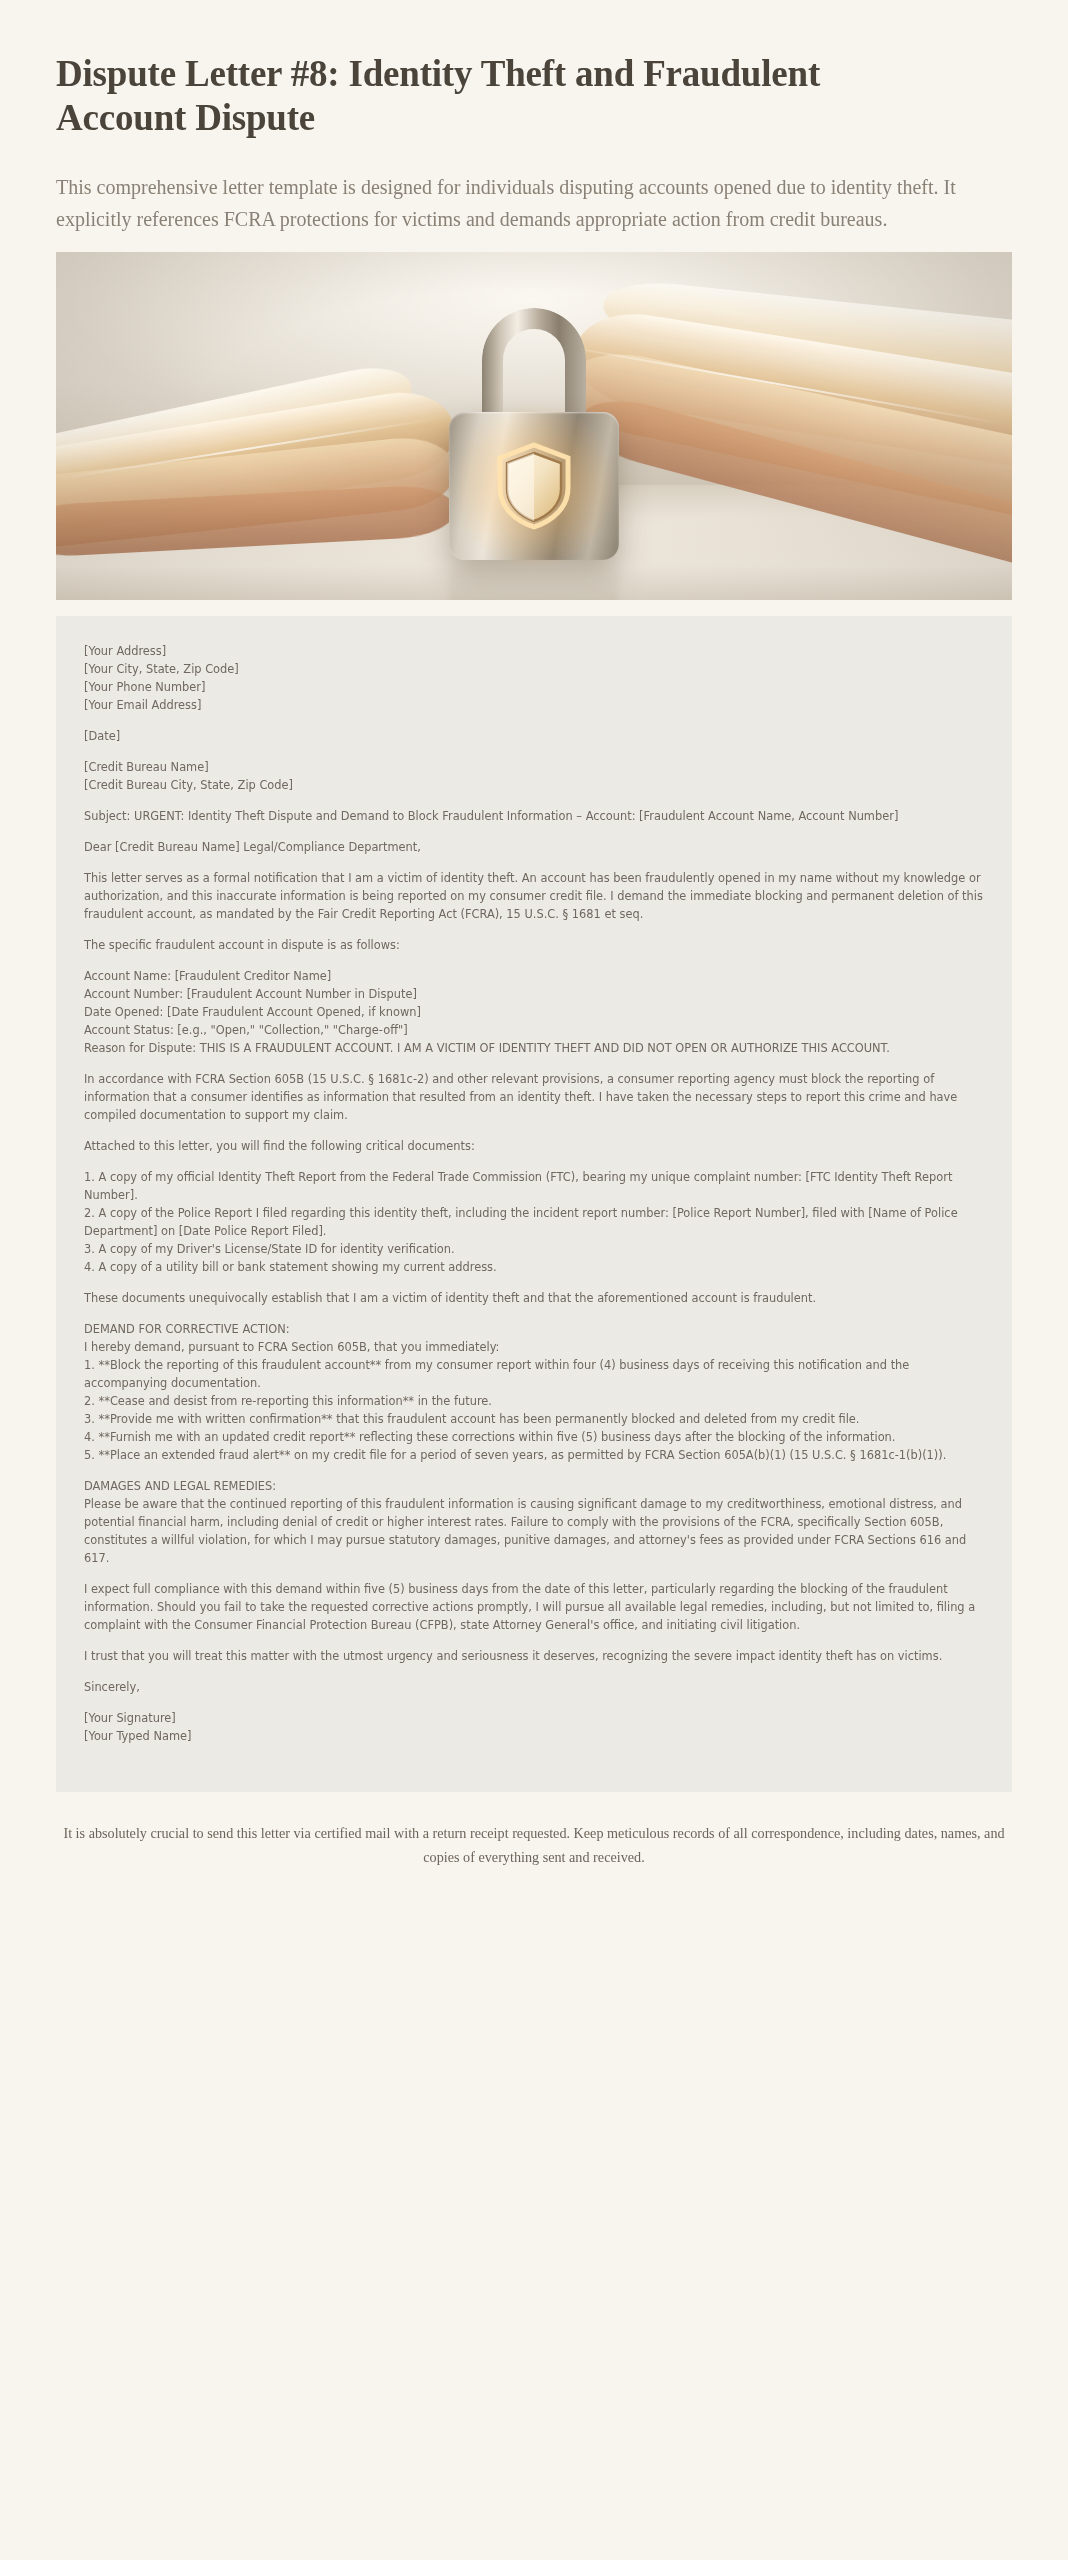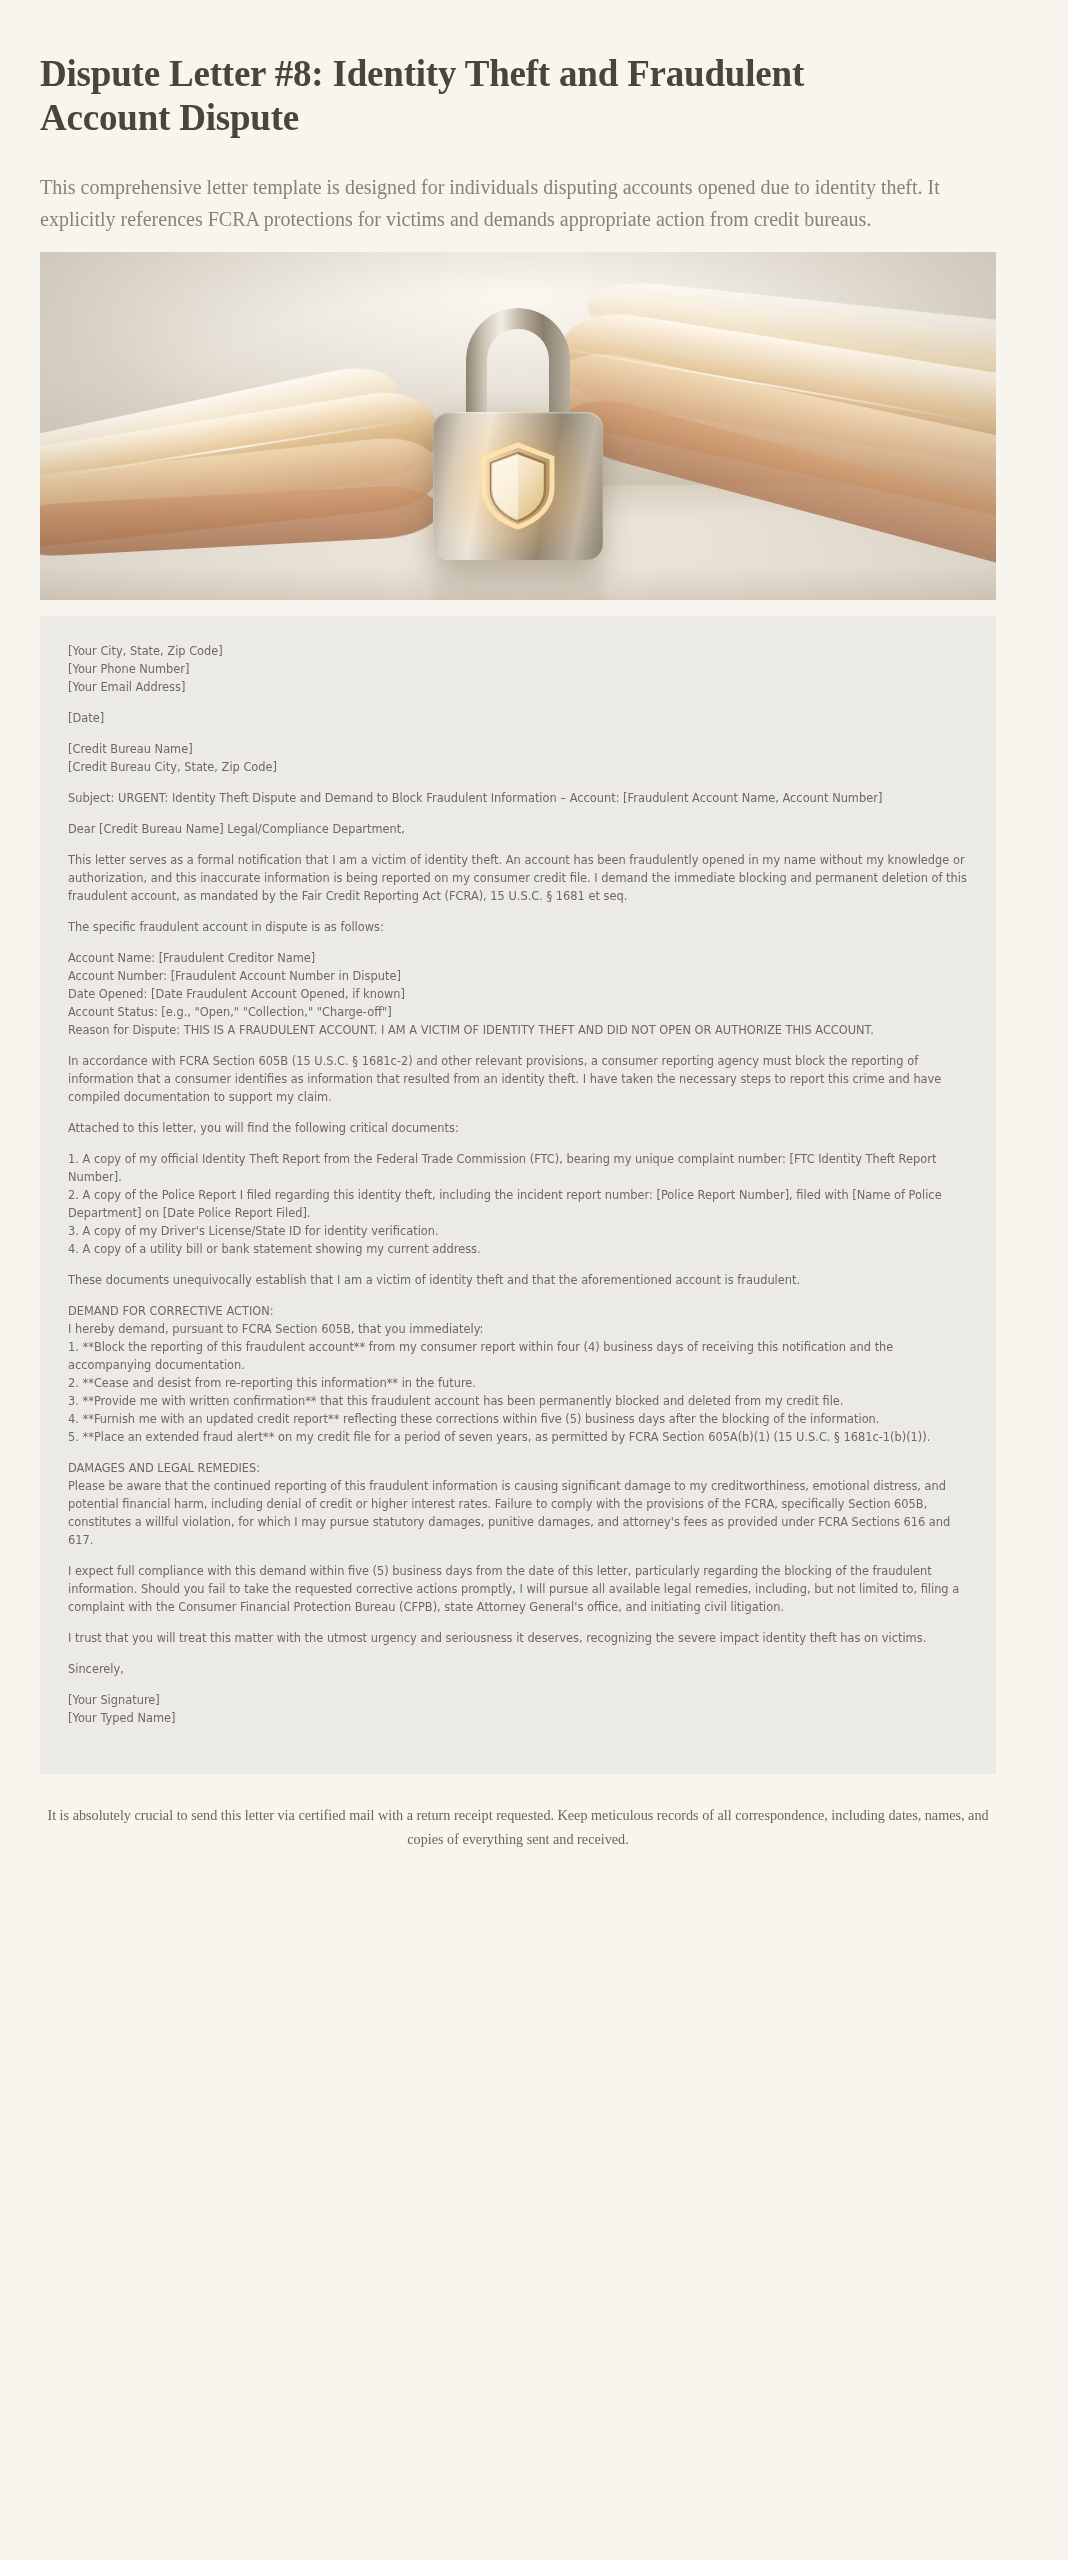--- a/index.html
+++ b/index.html
@@ -5,21 +5,21 @@
   * { box-sizing: border-box; }
   html, body { margin:0; padding:0; }
   body {
     width: 1068px;
     background: #f8f5ef;
     font-family: "Liberation Serif", "DejaVu Serif", serif;
     -webkit-font-smoothing: antialiased;
   }
   .page {
     width: 1068px;
-    padding: 40px 56px 70px 40px;
+    padding: 40px 56px 70px 56px;
   }
   .doc-title {
     font-family: "Liberation Serif", "DejaVu Serif", serif;
     font-weight: 700;
     font-size: 37px;
     line-height: 1.20;
     color: #4a443a;
     letter-spacing: -0.2px;
     margin: 12px 0 0 0;
     max-width: 900px;
@@ -204,20 +204,21 @@
         </svg>
       </div>
     </div>
 
     <div class="vign"></div>
   </div>
 
   <div class="letter">
 
     <div class="blk">
+      <div>[Your Address]</div>
       <div>[Your City, State, Zip Code]</div>
       <div>[Your Phone Number]</div>
       <div>[Your Email Address]</div>
     </div>
 
     <p>[Date]</p>
 
     <div class="blk">
       <div>[Credit Bureau Name]</div>
       <div>[Credit Bureau City, State, Zip Code]</div>

